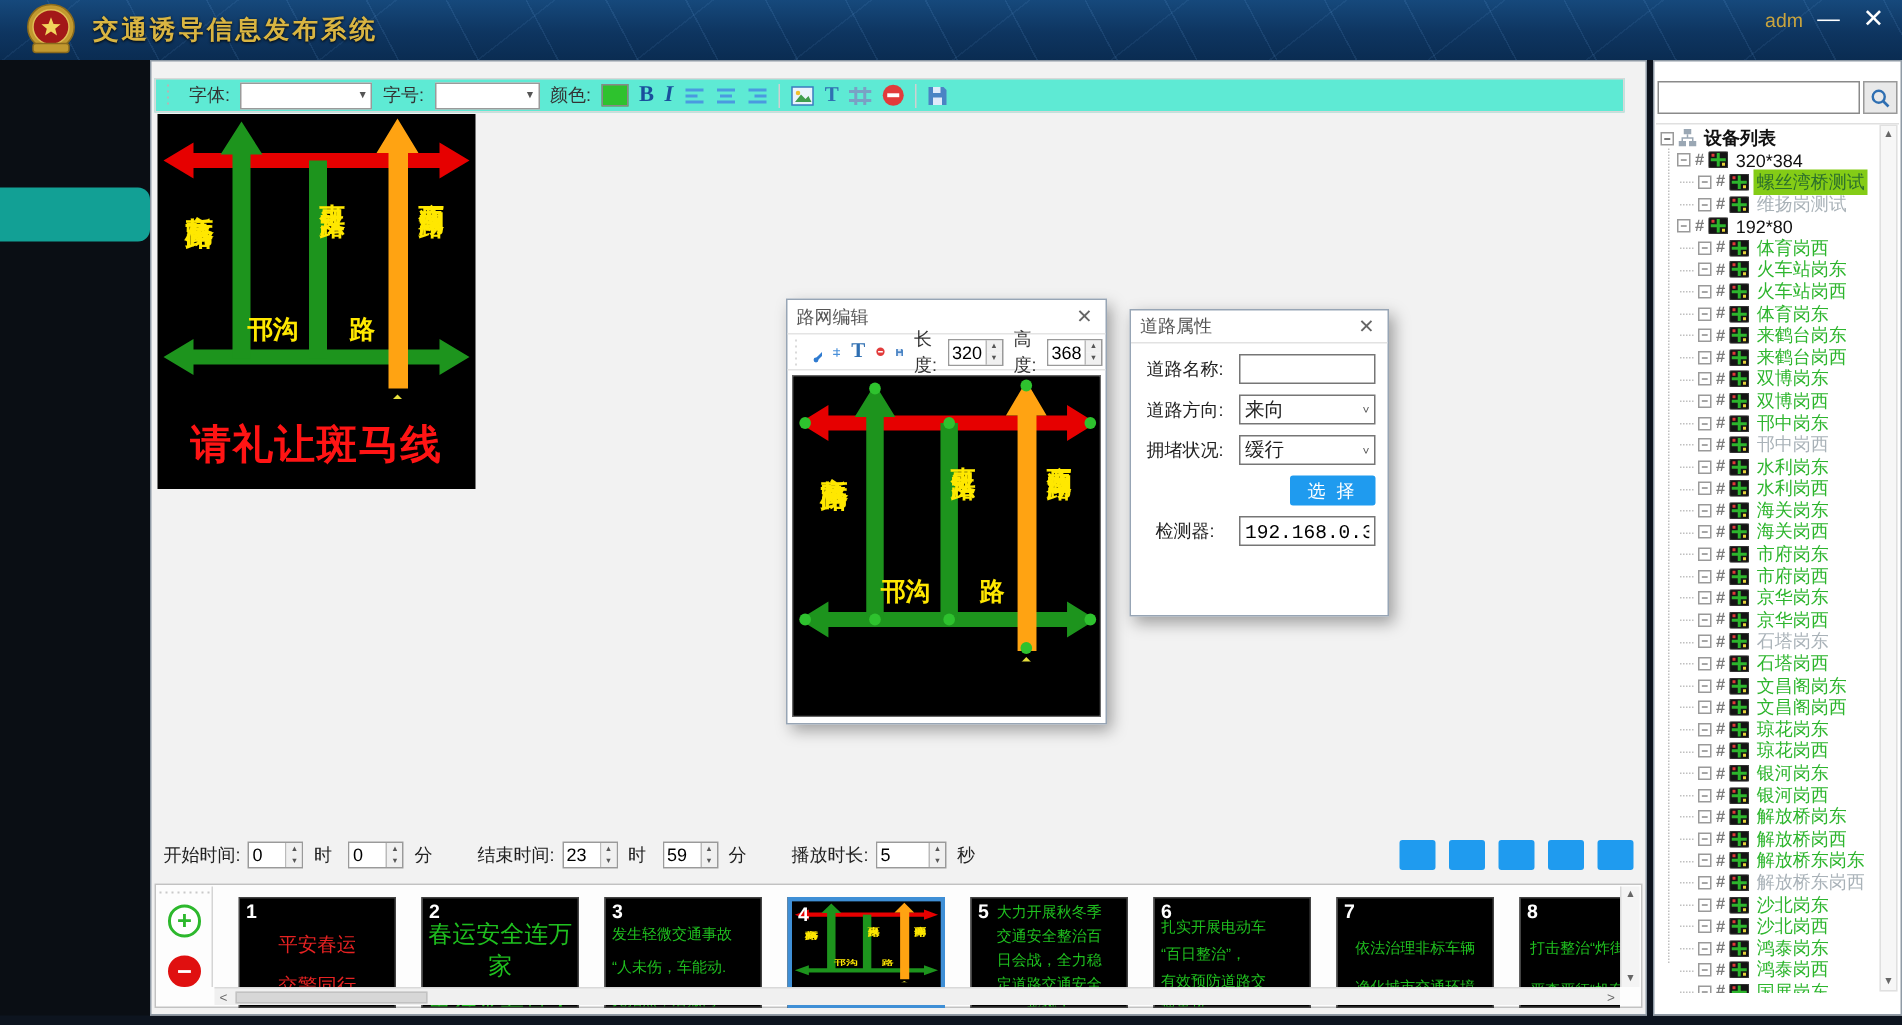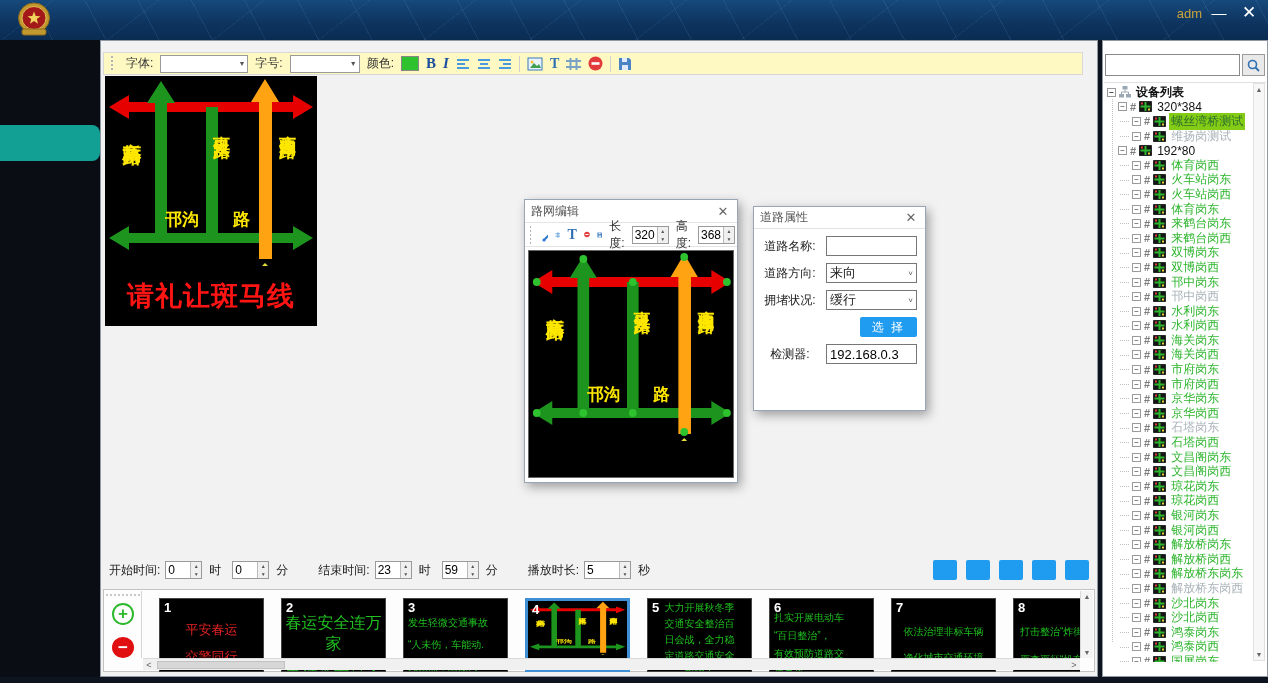--- a/index.html
+++ b/index.html
@@ -23,21 +23,21 @@
   
   .sidebar{position:absolute;left:0;top:40px;width:100px;height:637px;background:#0a0e14}
   .side-item{height:36px;line-height:36px;text-align:center;color:#c7d3d8;font-size:13px}
   .side-item:first-child{margin-top:13px}
   .side-item.active{background:#12a095;color:#fff;border-radius:0 8px 8px 0}
 
   
   .main{position:absolute;left:100px;top:40px;width:998px;height:637px;background:#f2f2f2;border:1px solid #8f9aa5}
   .grip{width:5px;align-self:stretch;margin:2px 4px 2px 2px;
     background-image:radial-gradient(#b5b5b5 35%,transparent 36%);background-size:4px 4px;background-repeat:repeat-y}
-  .tbar{position:absolute;top:11px;left:2px;right:14px;height:23px;background:#fef9c3;border:1px solid #d8d8d8;
+  .tbar{position:absolute;top:11px;left:2px;right:14px;height:23px;background:#5eead4;border:1px solid #d8d8d8;
     display:flex;align-items:center;gap:7px;padding:0 4px;font-size:12px;color:#333}
   .combo{display:inline-flex;align-items:center;justify-content:flex-end;width:88px;height:18px;
     background:#fff;border:1px solid #9a9a9a;padding-right:2px}
   .combo.small{width:70px}
   .combo .arr{font-size:7px;color:#555}
   .swatch{width:18px;height:15px;background:#2ec22e;border:1px solid #888;display:inline-block}
   .tb-b{font-weight:bold;font-size:15px;color:#1a4f9c;font-family:"Liberation Serif",serif}
   .tb-i{font-style:italic;font-weight:bold;font-size:15px;color:#1a4f9c;font-family:"Liberation Serif",serif}
   .tb-t{font-weight:bold;font-size:14px;color:#2f6fb2;font-family:"Liberation Serif",serif}
   .vsep{width:1px;height:16px;background:#d0d0d0}
@@ -72,21 +72,21 @@
   .editor-canvas{margin:3px;width:206px;height:228px;background:#000;border:1px solid #666;
     overflow:hidden;position:relative}
   .editor-canvas .road-stage{transform:scale(.97,1);transform-origin:0 0}
 
   .props{left:652px;top:165px;width:173px;height:205px}
   .props .dlg-title{border-bottom:1px solid #e2e2e2}
   .prow{display:flex;align-items:center;margin:7px 8px 0 4px;font-size:12px;color:#222}
   .prow label{width:64px;text-align:center;flex:none}
   .pfield{flex:1;height:20px;border:1px solid #767676;background:#fff;margin-left:4px;
     display:flex;align-items:center;font-size:13px;padding:0 3px}
-  .pfield input{width:100%;border:0;outline:none;font-size:13px;font-family:Liberation Sans, sans-serif}
+  .pfield input{width:100%;border:0;outline:none;font-size:13px;font-family:Liberation Mono, monospace}
   .pfield .arr{margin-left:auto;font-size:8px;color:#555}
   .btn-blue{background:#1f9bef;color:#fff;border:0;font-size:12px;height:20px;padding:0 12px;
     border-radius:2px;letter-spacing:2px}
   .sel-row{display:flex;justify-content:flex-end;margin:7px 8px 0 0}
   .confirm-row{display:flex;justify-content:center;margin-top:13px}
   .confirm-row .btn-blue{height:24px;padding:0 16px}
 
   
   .sched{position:absolute;left:2px;right:2px;top:516px;height:26px;display:flex;align-items:center;
     gap:5px;font-size:12px;color:#222;padding:0 6px}
@@ -181,20 +181,21 @@
   </defs>
 </svg>
 
 <div class="hdr">
   <svg class="logo" width="36" height="37" viewBox="0 0 36 37">
     <ellipse cx="18" cy="16" rx="15.5" ry="15" fill="#c2992f" stroke="#8a6a1c"></ellipse>
     <ellipse cx="18" cy="16" rx="12" ry="11.5" fill="#a31818" stroke="#e0bd55"></ellipse>
     <polygon fill="#f2d45c" points="18,9.5 19.7,14 24.4,14.2 20.8,17.1 22,21.7 18,19 14,21.7 15.2,17.1 11.6,14.2 16.3,14"></polygon>
     <rect x="6" y="27" width="24" height="6" rx="2" fill="#c2992f" stroke="#8a6a1c"></rect>
   </svg>
+  <div class="app-title">交通诱导信息发布系统</div>
   <div class="hdr-user">adm</div>
   <div class="win-btn win-min">—</div>
   <div class="win-btn win-close">✕</div>
 </div>
 
 <nav class="sidebar">
     <div class="side-item"></div>
     <div class="side-item"></div>
     <div class="side-item active"></div>
     <div class="side-item"></div>

